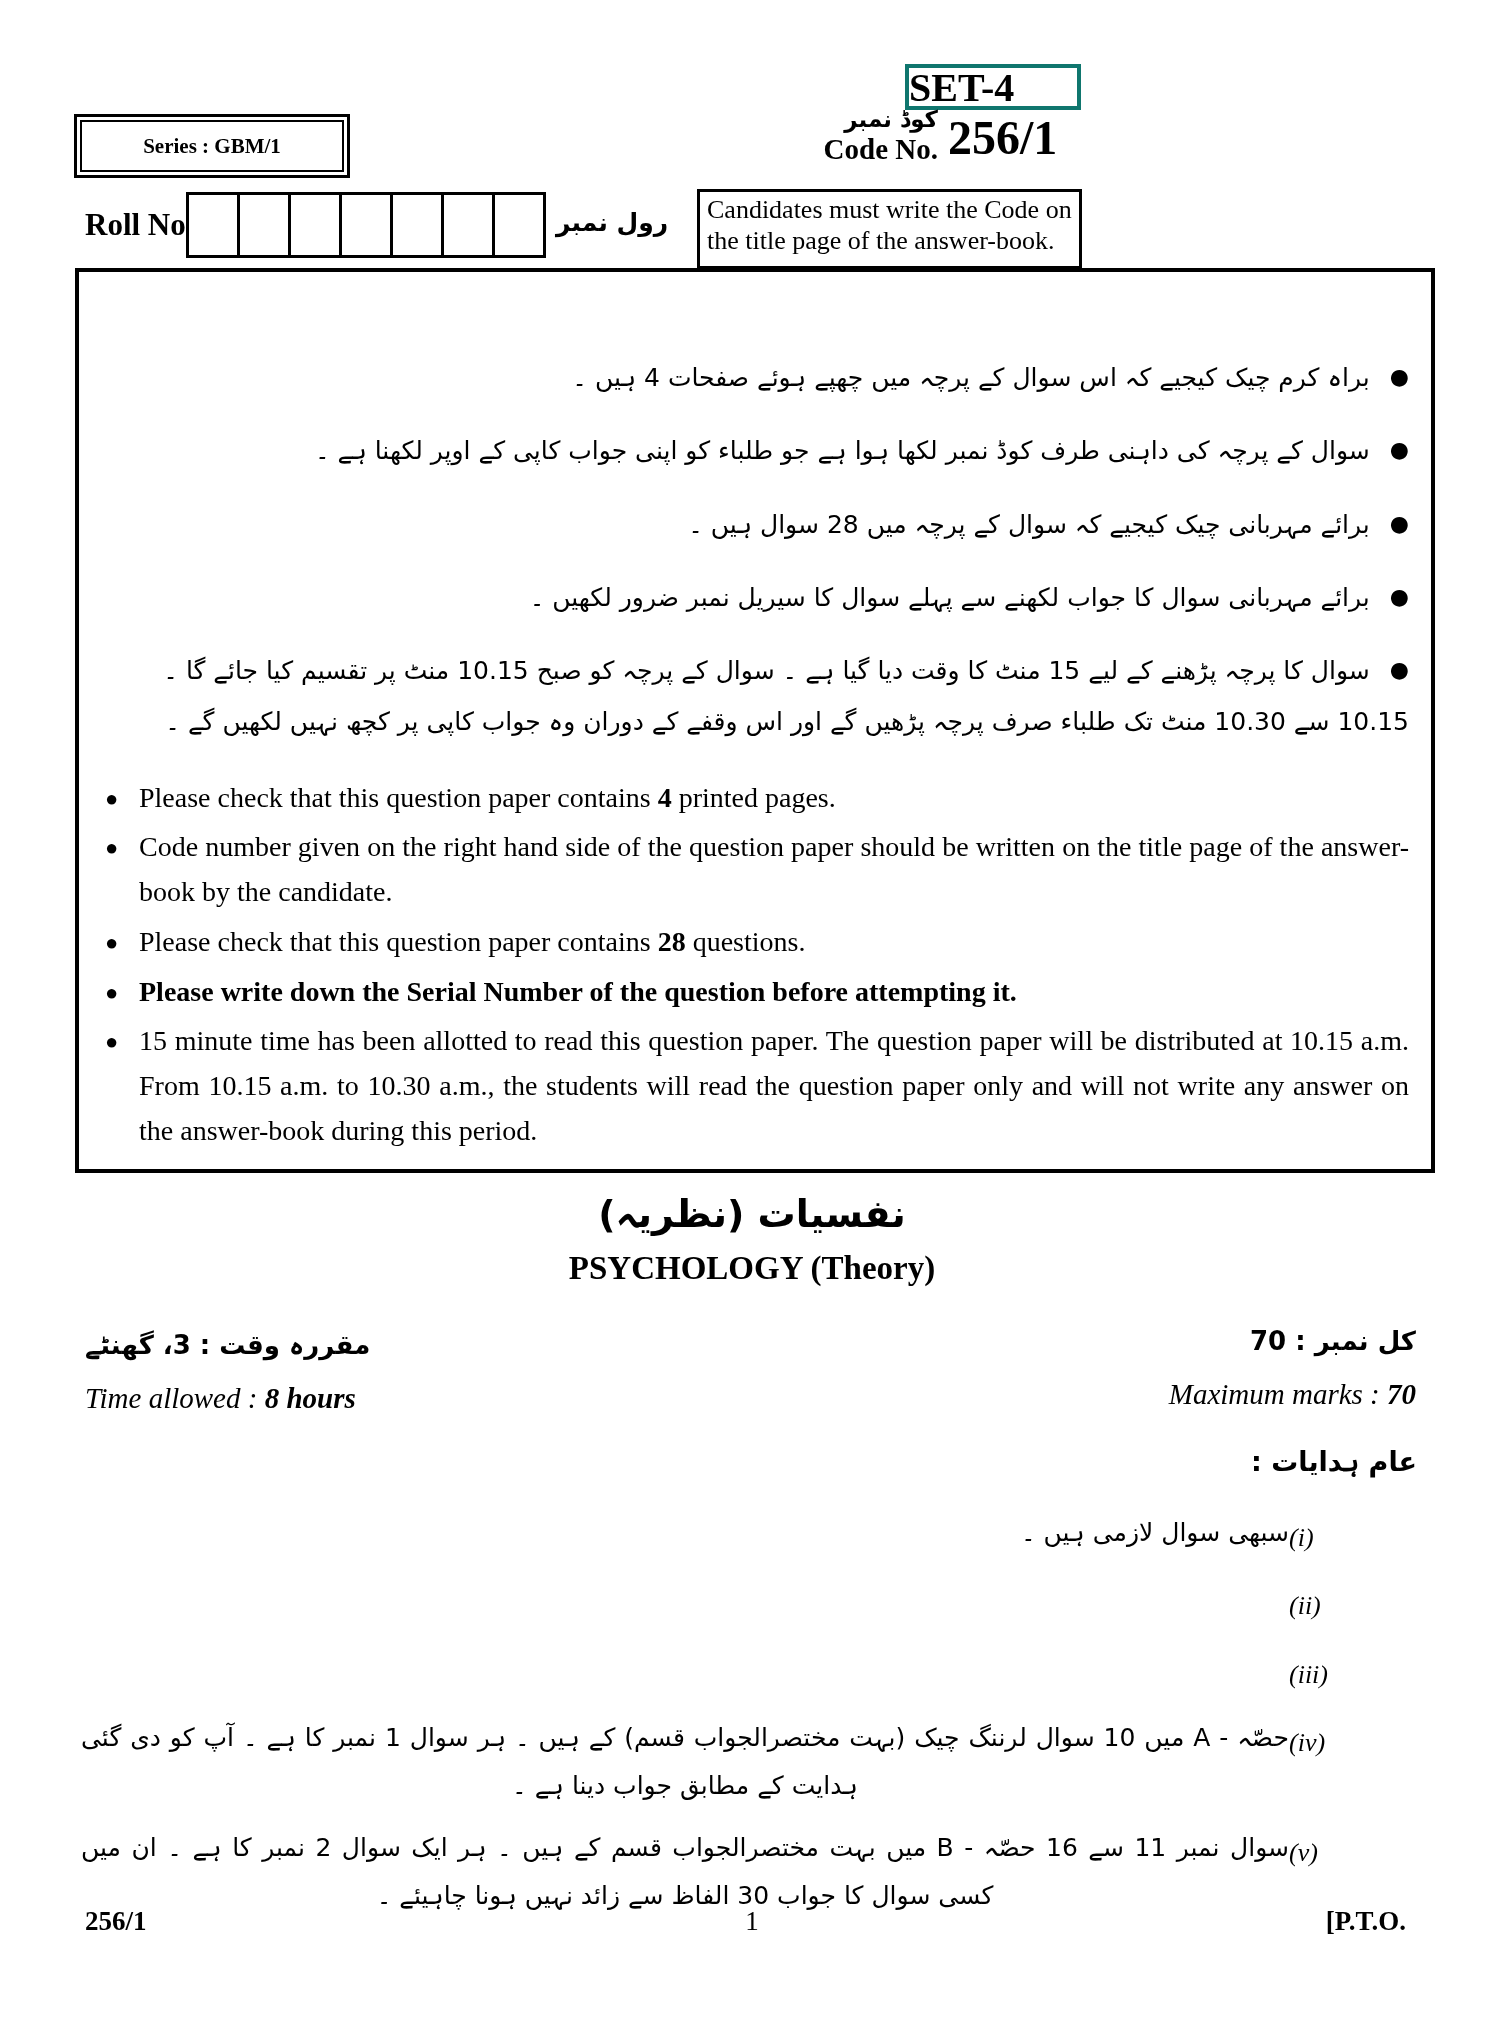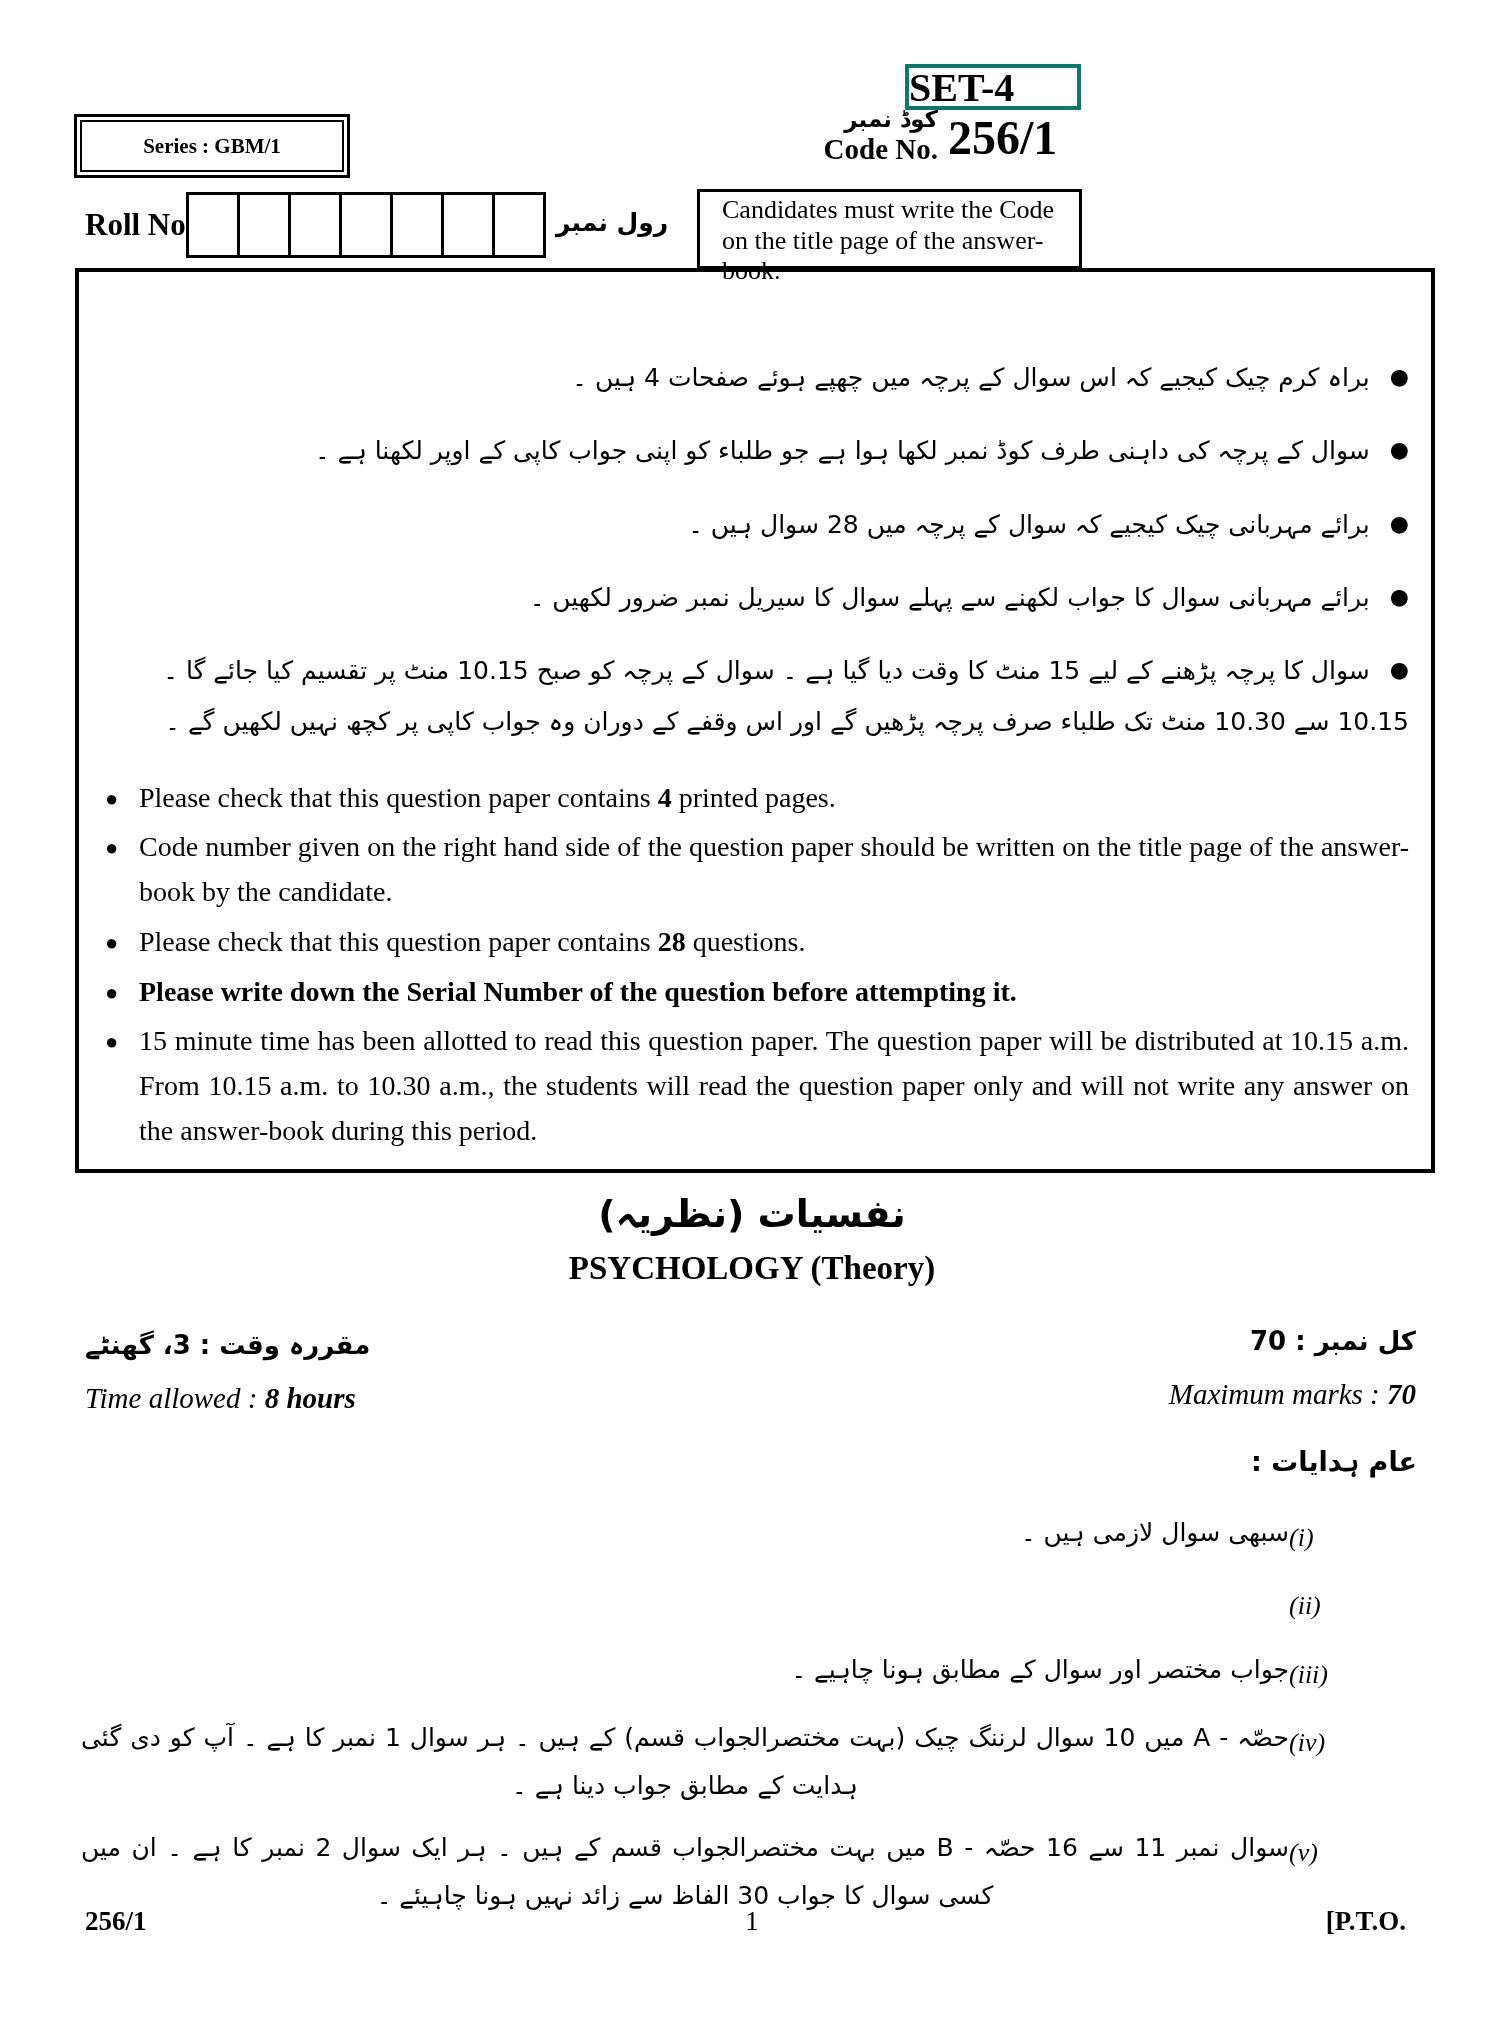--- a/index.html
+++ b/index.html
@@ -32,21 +32,21 @@
   .code-value { position:absolute; left:948px; top:110px; font-size:48px; font-weight:bold; }
 
   .roll-label { position:absolute; left:85px; top:207px; font-size:31px; font-weight:bold; }
   .roll-grid { position:absolute; left:186px; top:192px; display:flex; border:3px solid #000; }
   .roll-cell { width:48px; height:60px; border-left:3px solid #000; background:#fff; }
   .roll-cell:first-child { border-left:none; }
   .roll-urdu { position:absolute; left:556px; top:208px; font-size:25px; font-weight:bold; }
   .cand-box {
     position:absolute; left:697px; top:189px; width:385px; height:80px;
     border:3px solid #000; box-sizing:border-box;
-    font-size:26px; line-height:1.18; padding:3px 22px;
+    font-size:26px; line-height:1.18; padding:3px 7px;
   }
 
   
   .notice-box {
     position:absolute; left:75px; top:268px; width:1360px; height:905px;
     border:4px solid #000; box-sizing:border-box;
     padding:80px 22px 8px 26px; overflow:hidden;
   }
   .ur-bullets { font-size:25px; }
   .ur-item { direction:rtl; text-align:right; line-height:2.05; margin-bottom:22px;
@@ -176,21 +176,20 @@
 
     <div class="gi-item">
       <span class="gi-marker">(i)</span>
       <span class="gi-text">سبھی سوال لازمی ہیں ۔</span>
     </div>
     <div class="gi-item">
       <span class="gi-marker">(ii)</span>
     </div>
     <div class="gi-item">
       <span class="gi-marker">(iii)</span>
-      <span class="gi-text">جواب مختصر اور سوال کے مطابق ہونا چاہیے ۔</span>
     </div>
     <div class="gi-item wrap-center">
       <span class="gi-marker">(iv)</span>
       <span class="gi-text">حصّہ - A میں 10 سوال لرننگ چیک (بہت مختصرالجواب قسم) کے ہیں ۔ ہر سوال 1 نمبر کا ہے ۔ آپ کو دی گئی ہدایت کے مطابق جواب دینا ہے ۔</span>
     </div>
     <div class="gi-item wrap-center">
       <span class="gi-marker">(v)</span>
       <span class="gi-text">سوال نمبر 11 سے 16 حصّہ - B میں بہت مختصرالجواب قسم کے ہیں ۔ ہر ایک سوال 2 نمبر کا ہے ۔ ان میں کسی سوال کا جواب 30 الفاظ سے زائد نہیں ہونا چاہیئے ۔</span>
     </div>
   </div>

